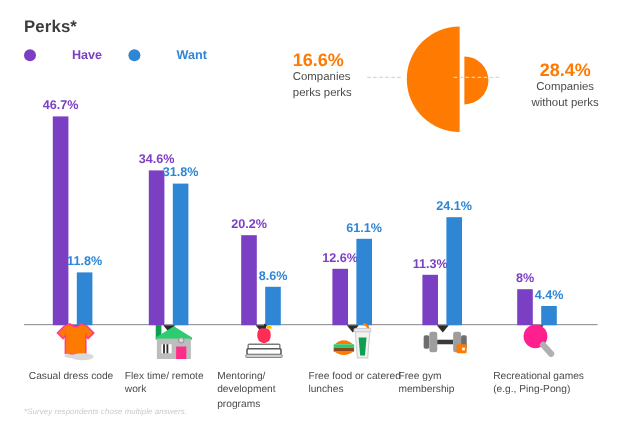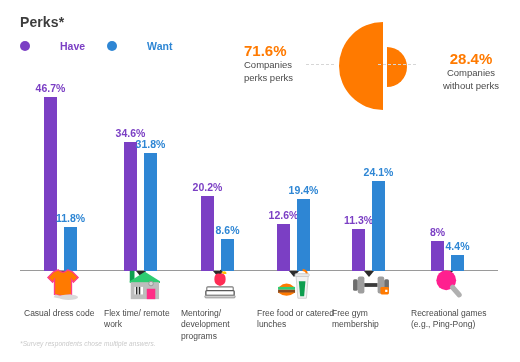--- a/index.html
+++ b/index.html
@@ -92,21 +92,21 @@
 
       <path d="M 50 2 A 44 44 0 0 0 50 90 Z" fill="#FF7A00"></path>
 
       <path d="M 54 27 A 20 20 0 0 1 54 67 Z" fill="#FF7A00"></path>
     </svg>
 
     <div class="leader" style="left:6px;top:52px;width:28px;"></div>
     <div class="leader" style="left:78px;top:52px;width:38px;"></div>
 
     <div class="pct-left">
-      <div class="pct-big">71.6%</div>
+      <div class="pct-big">16.6%</div>
       <div class="pct-sub">Companies</div>
       <div class="pct-sub">perks perks</div>
     </div>
 
     <div class="pct-right">
       <div class="pct-big">28.4%</div>
       <div class="pct-sub">Companies</div>
       <div class="pct-sub">without perks</div>
     </div>
   </div>
@@ -145,21 +145,21 @@
           <div class="bar" style="height: 31.992px; background: rgb(46, 134, 212);"></div>
         </div>
         <span class="tick"></span>
       </div>
       <div class="group" style="left: 257px;">
         <div class="bar-wrap">
           <span class="bar-label" style="color: rgb(123, 63, 196);">12.6%</span>
           <div class="bar" style="height: 46.872px; background: rgb(123, 63, 196);"></div>
         </div>
         <div class="bar-wrap">
-          <span class="bar-label" style="color: rgb(46, 134, 212);">19.4%</span>
+          <span class="bar-label" style="color: rgb(46, 134, 212);">61.1%</span>
           <div class="bar" style="height: 72.168px; background: rgb(46, 134, 212);"></div>
         </div>
         <span class="tick"></span>
       </div>
       <div class="group" style="left: 332px;">
         <div class="bar-wrap">
           <span class="bar-label" style="color: rgb(123, 63, 196);">11.3%</span>
           <div class="bar" style="height: 42.036px; background: rgb(123, 63, 196);"></div>
         </div>
         <div class="bar-wrap">

